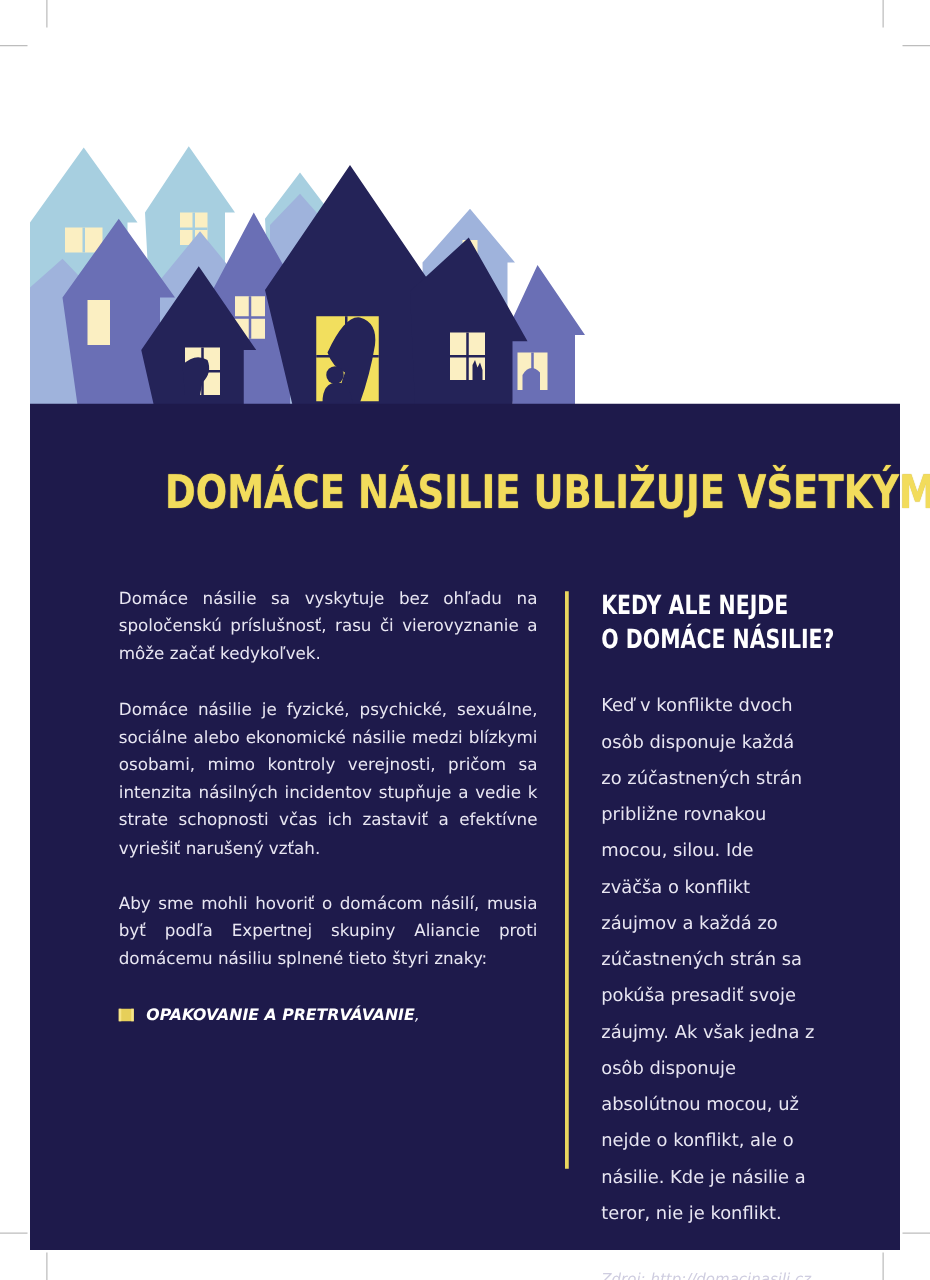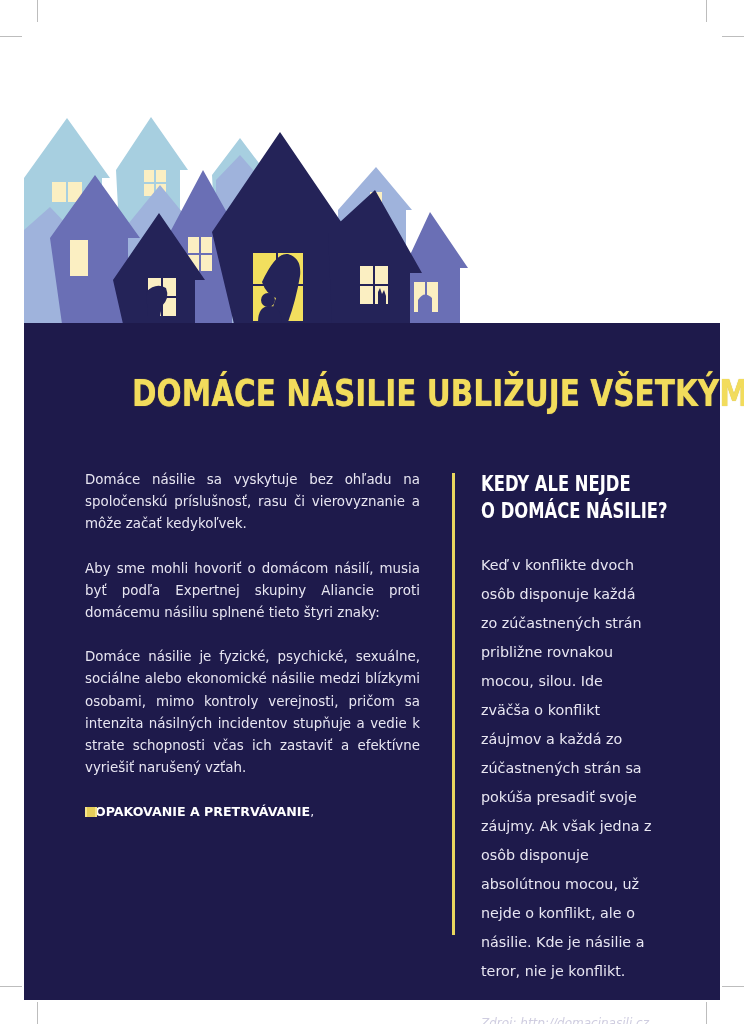--- a/index.html
+++ b/index.html
@@ -4,25 +4,25 @@
 <style>
   html, body { margin:0; padding:0; }
   body { width:744px; height:1024px; background:#ffffff; position:relative; overflow:hidden; font-family:"DejaVu Sans", sans-serif; }
   .crop { position:absolute; background:#bdbdbd; }
   .houses { position:absolute; left:0; top:100px; width:744px; height:224px; }
   .panel { position:absolute; left:24px; top:323px; width:696px; height:677px; background:#1e1a4b; }
   .title { position:absolute; left:72px; top:372px; width:600px; text-align:center;
            font-family:"DejaVu Sans", sans-serif; font-weight:bold; font-size:37px;
            color:#f2dc5c; letter-spacing:0px; transform:scaleX(0.80); transform-origin:center;
            white-space:nowrap; text-shadow:0 0 1px #c9b445; }
-  .left { position:absolute; left:85px; top:469px; width:335px; color:#e8e6f2;
+  .left { position:absolute; left:95px; top:469px; width:335px; color:#e8e6f2;
           font-family:"DejaVu Sans", sans-serif; font-size:13.4px; line-height:22.2px; }
   .left p { margin:0 0 22px 0; text-align:justify; }
   .bullets { list-style:none; margin:0; padding:0; }
-  .bullets li { position:relative; padding-left:10px; margin-bottom:9px; font-size:12.6px; line-height:22px; color:#ffffff; }
+  .bullets li { position:relative; padding-left:22px; margin-bottom:9px; font-size:12.6px; line-height:22px; color:#ffffff;font-style:italic; }
   .bullets li .b { font-weight:bold; }
   .bullets li .n { font-weight:normal; color:#e8e6f2; }
   .bullet-icon { position:absolute; left:0; top:6px; width:12px; height:10px; background:#e6cf5a;
                  border-left:2px solid #f5e489; border-right:2px solid #f5e489; box-sizing:border-box; }
   .divider { position:absolute; left:452px; top:473px; width:3px; height:462px; background:#e9d65e; }
   .right { position:absolute; left:481px; top:471px; width:175px; color:#e8e6f2; }
   .right h2 { margin:0 0 26px 0; font-family:"DejaVu Sans", sans-serif; font-weight:bold;
               font-size:21px; line-height:27px; color:#ffffff; transform:scaleX(0.78); transform-origin:left; white-space:nowrap; }
   .right .body { font-size:14.3px; line-height:29px; margin:0; }
   .right .src { margin-top:30px; font-style:italic; font-size:12px; color:#cfcde0; }
@@ -86,22 +86,22 @@
   <rect x="360" y="284" width="28" height="2" fill="#242358"></rect>
   <path d="M378,304 l0,-12 l2,-4 l2,6 l2,-4 l2,6 l0,8 z" fill="#242358"></path>
 </svg>
 
 <div class="panel"></div>
 
 <div class="title">DOMÁCE NÁSILIE UBLIŽUJE VŠETKÝM</div>
 
 <div class="left">
   <p>Domáce násilie sa vyskytuje bez ohľadu na spoločenskú príslušnosť, rasu či vierovyznanie a môže začať kedykoľvek.</p>
+  <p>Domáce násilie je fyzické, psychické, sexuálne, sociálne alebo ekonomické násilie medzi blízkymi osobami, mimo kontroly verejnosti, pričom sa intenzita násilných incidentov stupňuje a vedie k strate schopnosti včas ich zastaviť a efektívne vyriešiť narušený vzťah.</p>
   <p>Aby sme mohli hovoriť o domácom násilí, musia byť podľa Expertnej skupiny Aliancie proti domácemu násiliu splnené tieto štyri znaky:</p>
-  <p>Domáce násilie je fyzické, psychické, sexuálne, sociálne alebo ekonomické násilie medzi blízkymi osobami, mimo kontroly verejnosti, pričom sa intenzita násilných incidentov stupňuje a vedie k strate schopnosti včas ich zastaviť a efektívne vyriešiť narušený vzťah.</p>
   <ul class="bullets">
     <li>
       <span class="bullet-icon"></span>
       <span class="b">OPAKOVANIE A PRETRVÁVANIE</span><span class="n">,</span>
     </li>
   </ul>
 </div>
 
 <div class="divider"></div>
 

